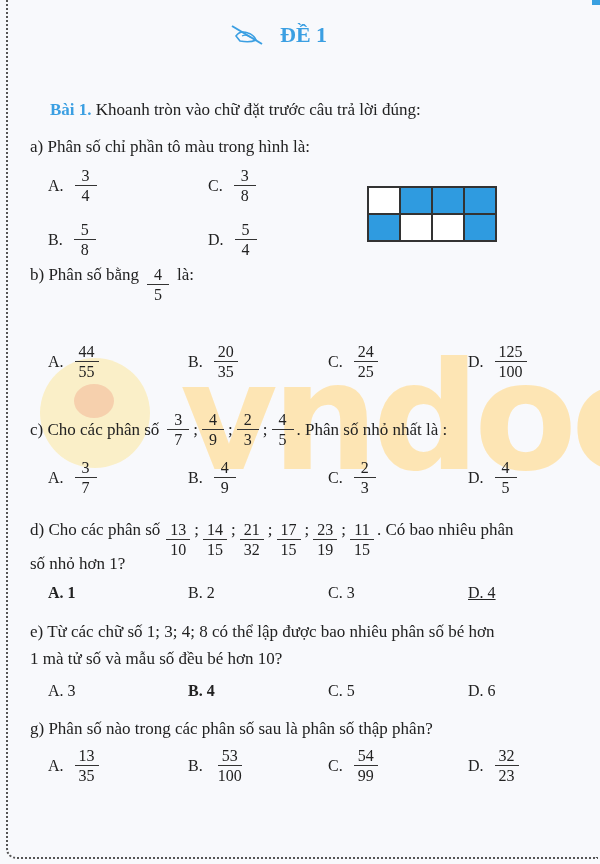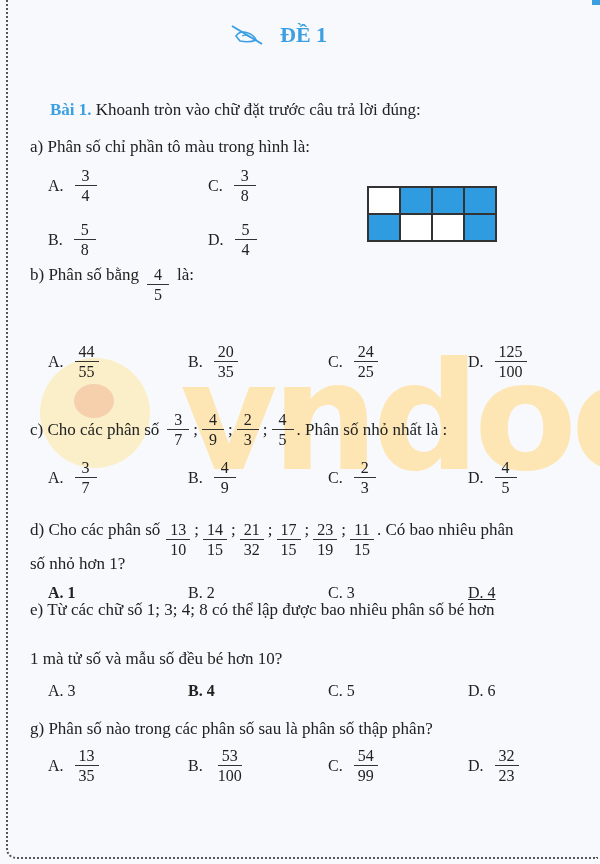--- a/index.html
+++ b/index.html
@@ -228,21 +228,21 @@
       </span>
     <span>. Có bao nhiêu phân</span>
   </div>
   <div class="line" style="top:554px;">số nhỏ hơn 1?</div>
 
   <div class="opt" style="left:48px; top:584px;font-weight:bold;">A. 1</div>
   <div class="opt" style="left:188px; top:584px;">B. 2</div>
   <div class="opt" style="left:328px; top:584px;">C. 3</div>
   <div class="opt" style="left:468px; top:584px;text-decoration:underline;">D. 4</div>
 
-  <div class="line" style="top:600px;text-align:right;">e) Từ các chữ số 1; 3; 4; 8 có thể lập được bao nhiêu phân số bé hơn</div>
+  <div class="line" style="top:622px;text-align:right;">e) Từ các chữ số 1; 3; 4; 8 có thể lập được bao nhiêu phân số bé hơn</div>
   <div class="line" style="top:649px;">1 mà tử số và mẫu số đều bé hơn 10?</div>
 
   <div class="opt" style="left:48px; top:682px;">A. 3</div>
   <div class="opt" style="left:188px; top:682px;font-weight:bold;">B. 4</div>
   <div class="opt" style="left:328px; top:682px;">C. 5</div>
   <div class="opt" style="left:468px; top:682px;">D. 6</div>
 
   <div class="line" style="top:719px;">g) Phân số nào trong các phân số sau là phân số thập phân?</div>
 
   <div class="opt" style="left:48px; top:746px;">

